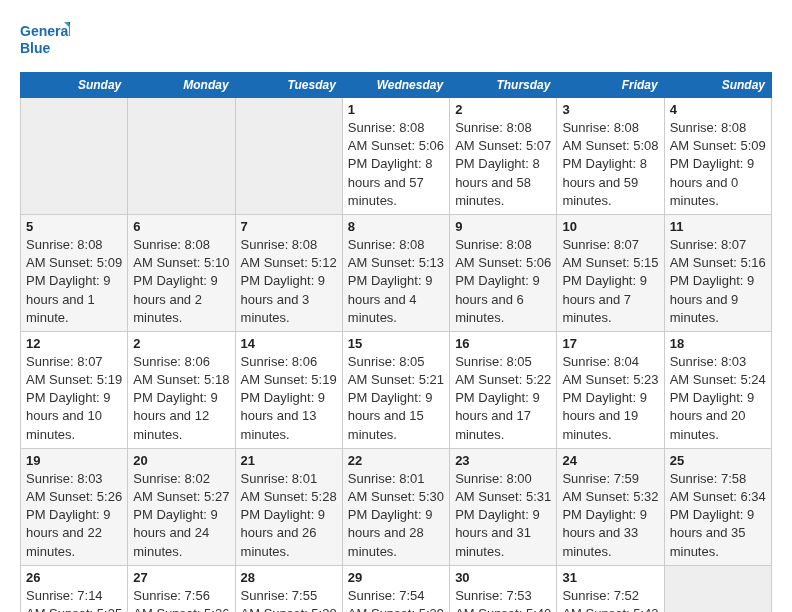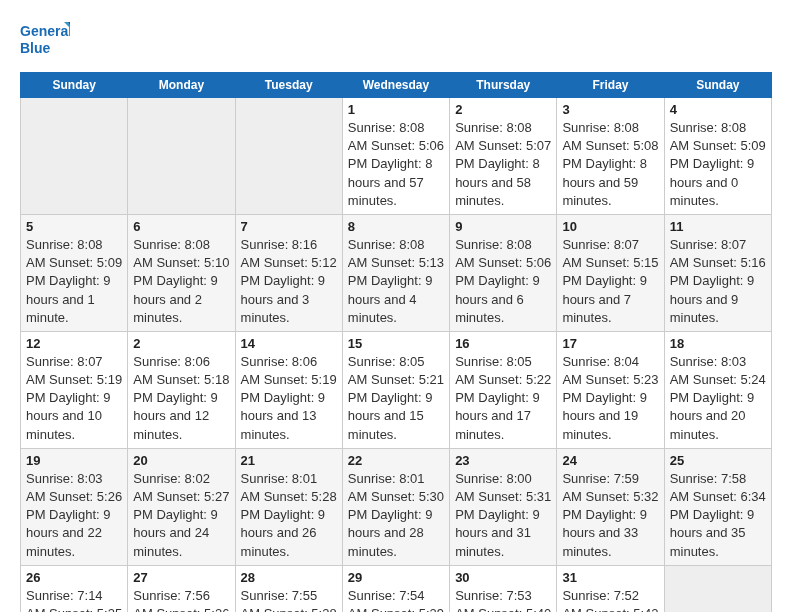--- a/index.html
+++ b/index.html
@@ -34,25 +34,26 @@
       color: #555;
     }
     table {
       width: 100%;
       border-collapse: collapse;
       font-size: 11px;
     }
     thead tr th {
       background-color: #1a6bb5;
       color: #fff;
-      text-align: center;
+      text-align: right;
       padding: 5px 6px;
       font-size: 12px;
       font-weight: bold;
       border: 1px solid #1a6bb5;
+      font-style: italic;
     }
     tbody tr td {
       border: 1px solid #ccc;
       vertical-align: top;
       padding: 4px 5px;
       width: 107px;
       min-height: 80px;
       background: #fff;
     }
     tbody tr:nth-child(even) td {
@@ -141,21 +142,21 @@
 Daylight: 9 hours and 1 minute.</div>
         </td>
         <td>
           <div class="day-number">6</div>
           <div class="day-info">Sunrise: 8:08 AM
 Sunset: 5:10 PM
 Daylight: 9 hours and 2 minutes.</div>
         </td>
         <td>
           <div class="day-number">7</div>
-          <div class="day-info">Sunrise: 8:16 AM
+          <div class="day-info">Sunrise: 8:08 AM
 Sunset: 5:12 PM
 Daylight: 9 hours and 3 minutes.</div>
         </td>
         <td>
           <div class="day-number">8</div>
           <div class="day-info">Sunrise: 8:08 AM
 Sunset: 5:13 PM
 Daylight: 9 hours and 4 minutes.</div>
         </td>
         <td>

